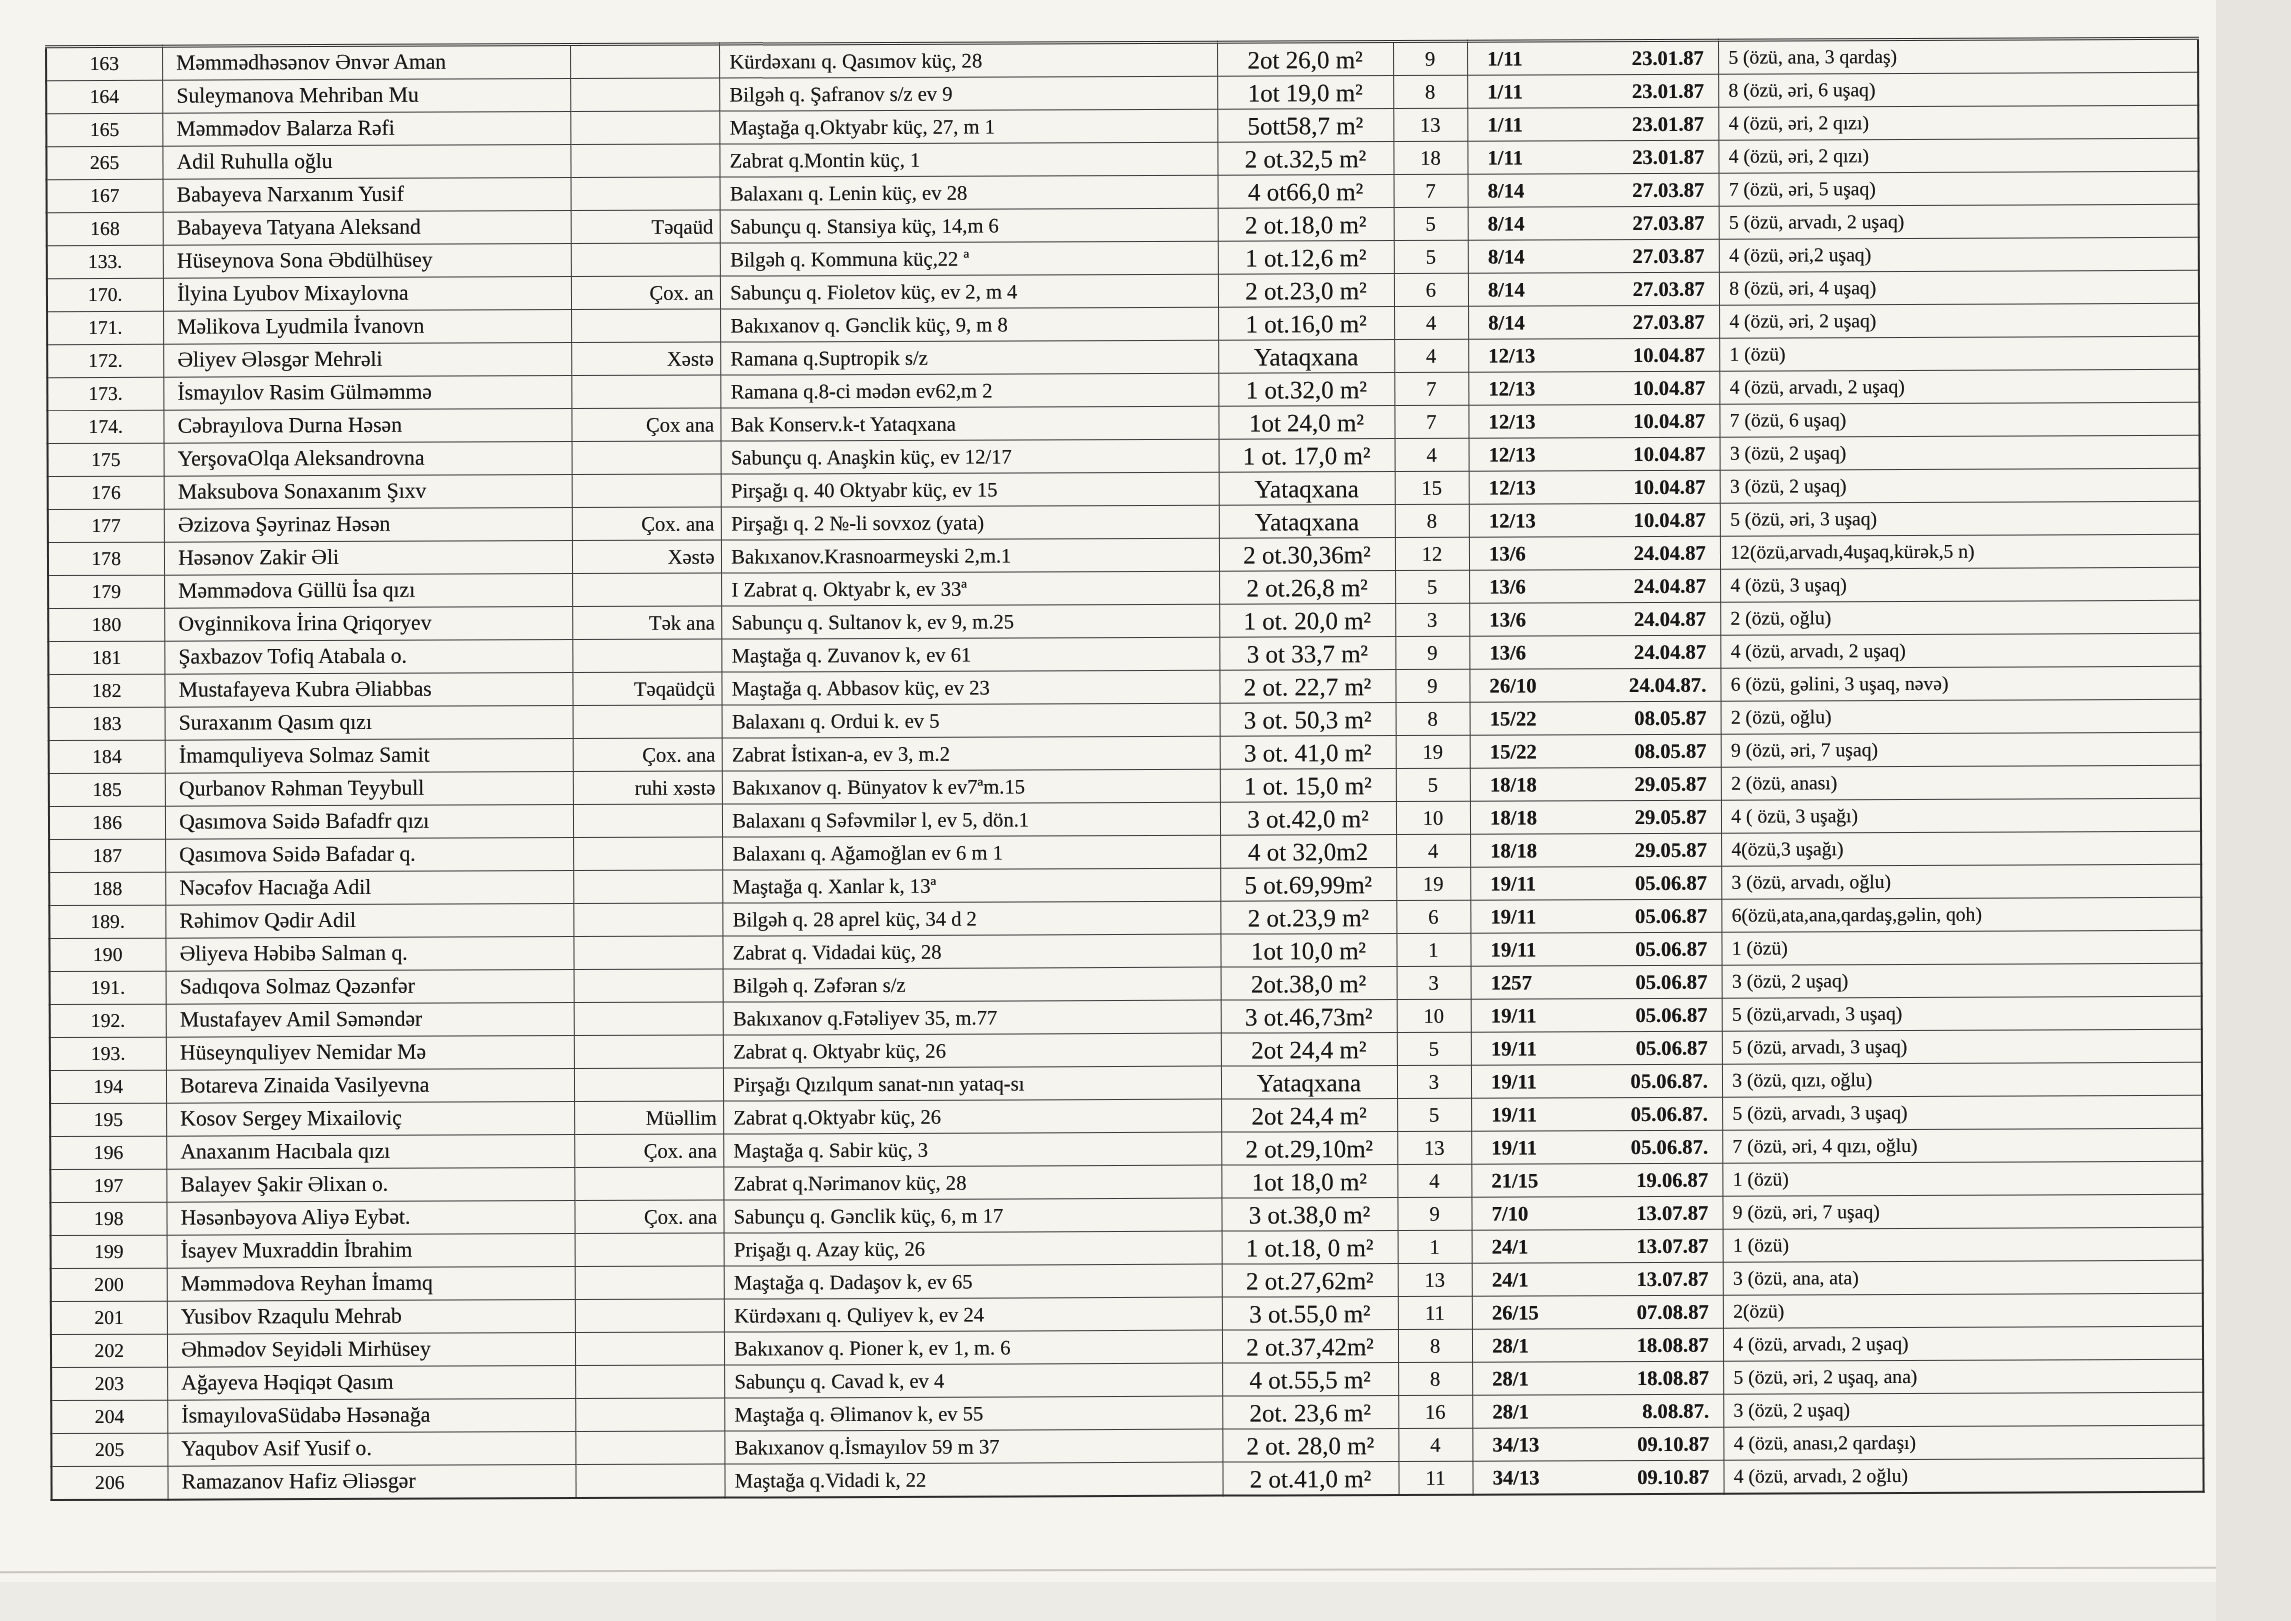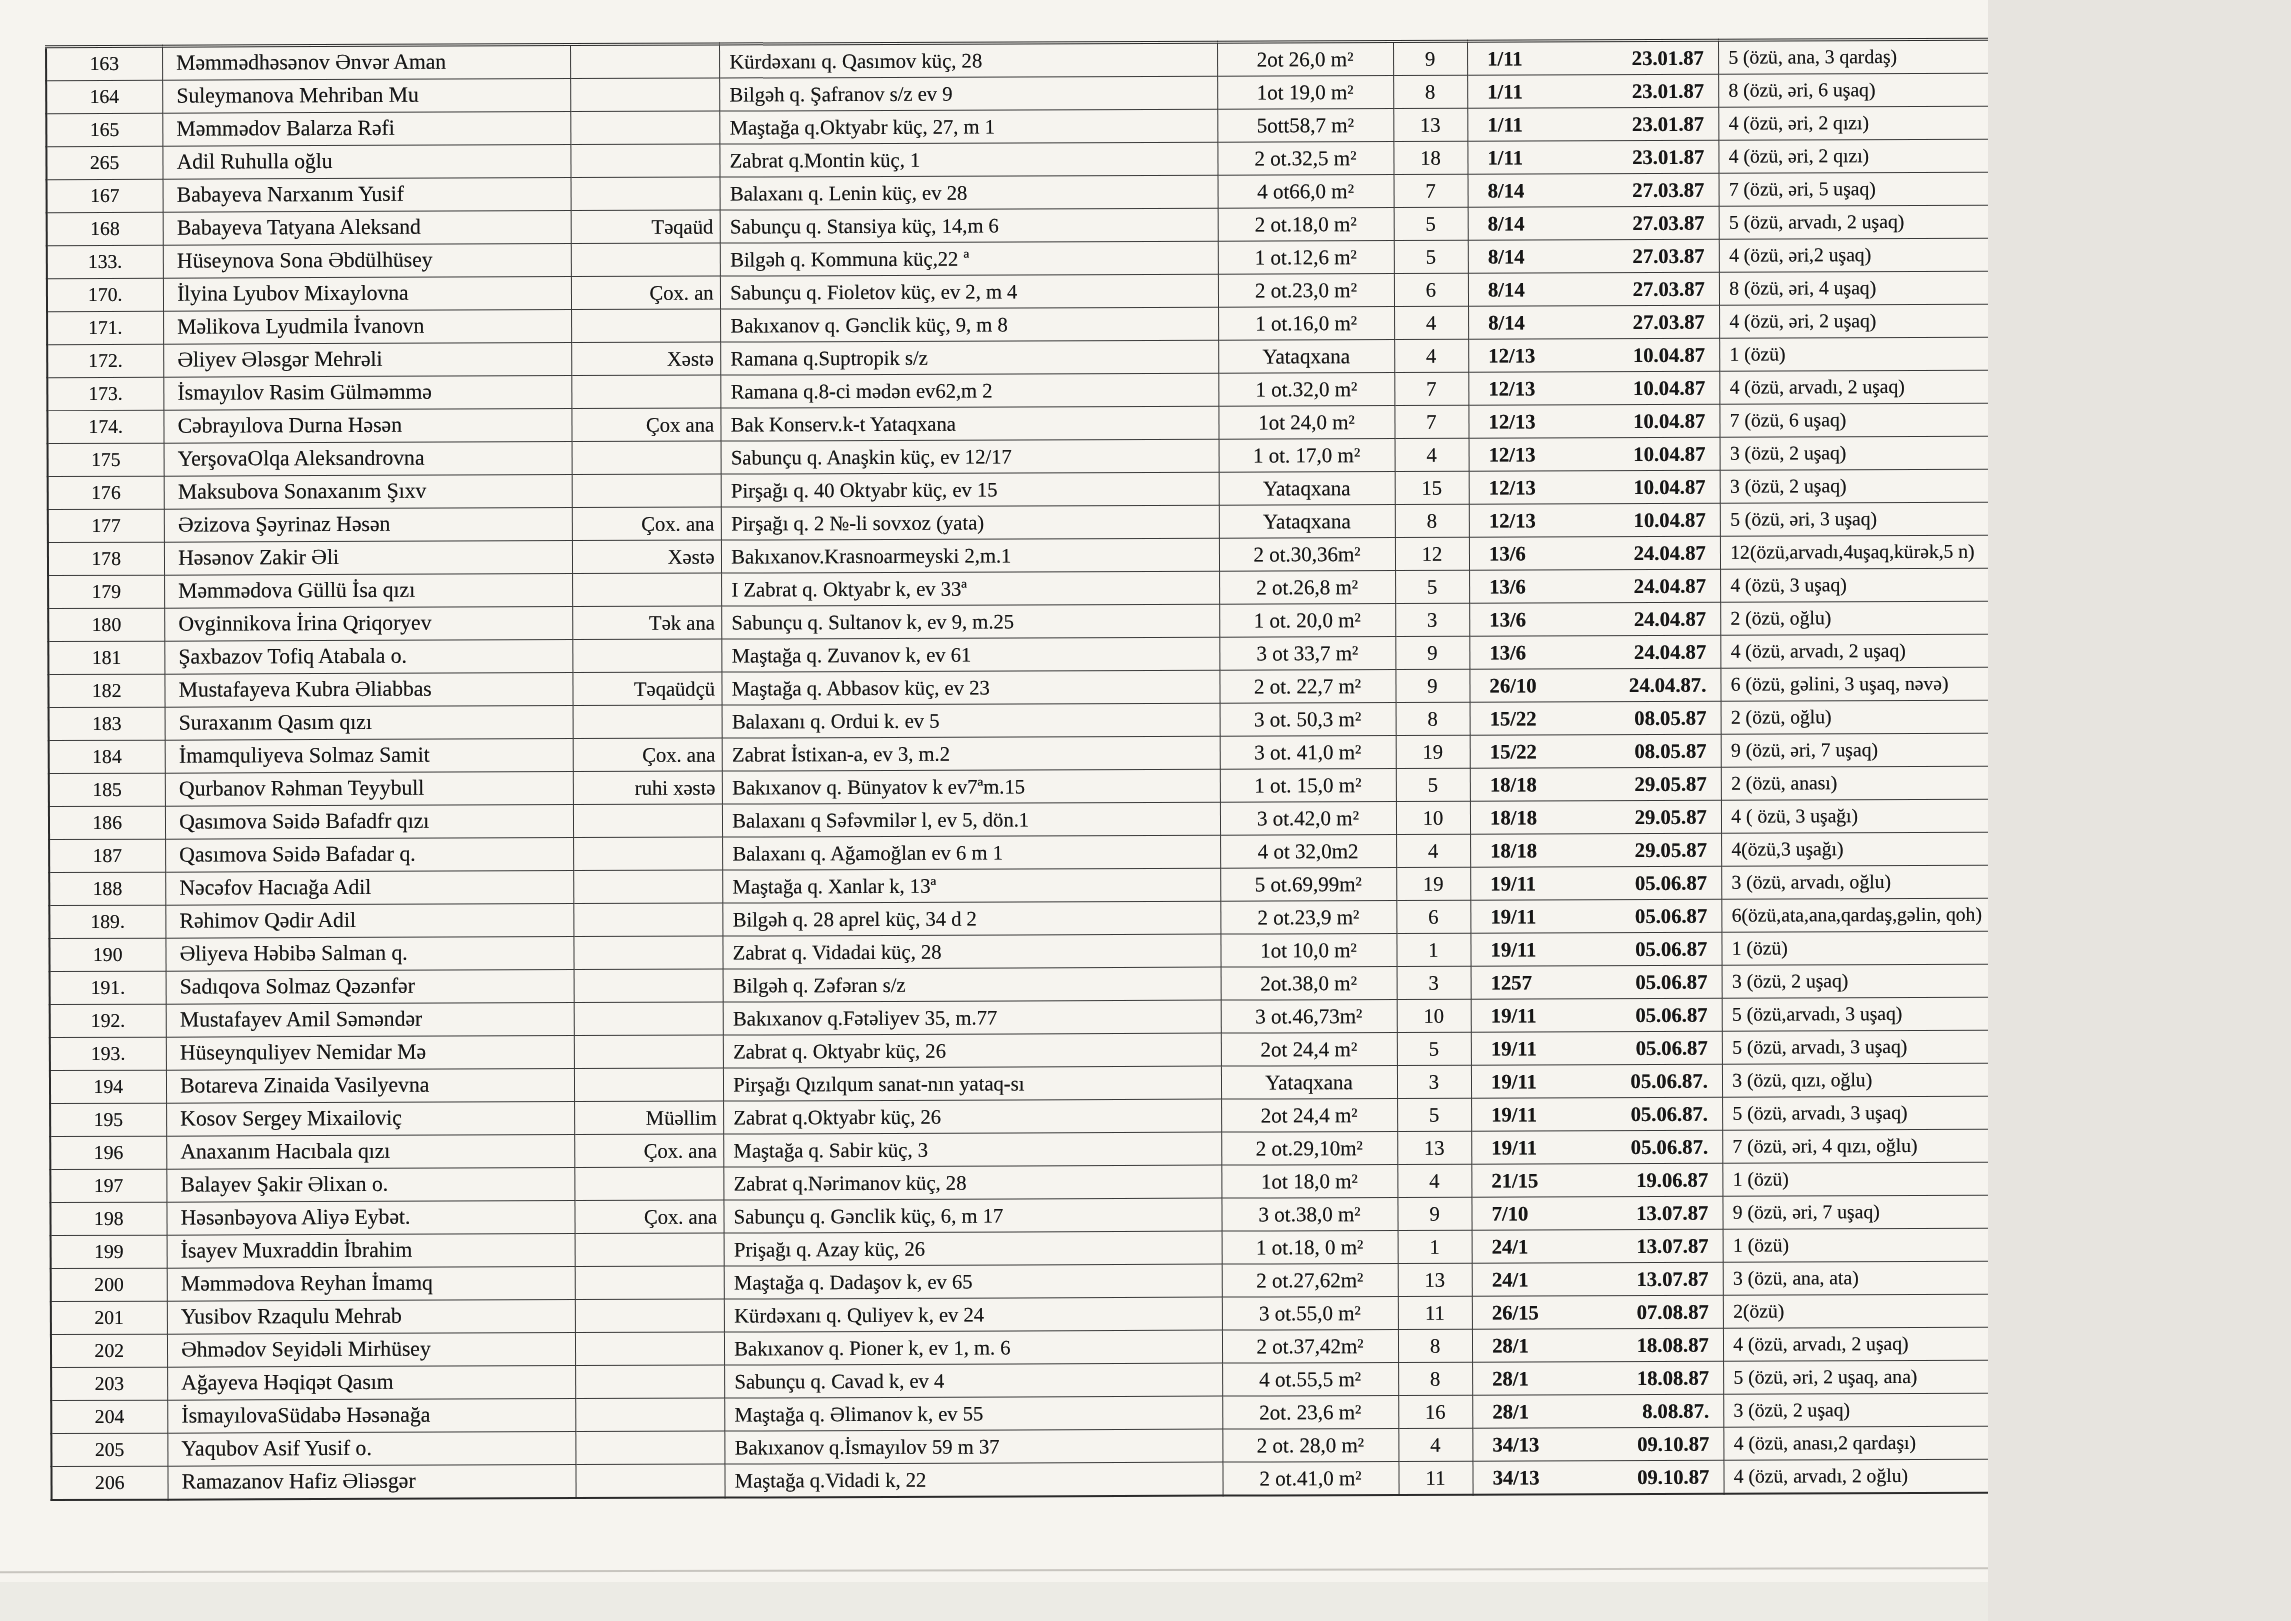--- a/index.html
+++ b/index.html
@@ -3,21 +3,21 @@
 <meta charset="utf-8">
 <style>
   html, body {
     margin: 0;
     padding: 0;
     background: #e7e4df;
     font-family: "Liberation Serif", "DejaVu Serif", serif;
   }
   .page {
     position: relative;
-    width: 1988px;
+    width: 2216px;
     height: 1621px;
     background: #f6f4ef;
     overflow: hidden;
   }
   
   .page-bottom-line {
     position: absolute;
     left: 0;
     top: 1569px;
     width: 2225px;
@@ -67,21 +67,21 @@
   col.c-address  { width: 498px; }
   col.c-room     { width: 176px; }
   col.c-members  { width: 74px;  }
   col.c-protocol { width: 251px; }
   col.c-family   { width: 480px; }
 
   td.no      { text-align: center; font-size: 19.6px; }
   td.name    { padding-left: 13.7px; font-size: 21.6px; }
   td.status  { text-align: right; font-size: 20.6px; }
   td.address { padding-left: 9.8px; font-size: 20.6px; }
-  td.room    { text-align: center; font-size: 21px; }
+  td.room    { text-align: center; font-size: 25px; }
   td.members { text-align: center; font-size: 20.6px; }
   td.protocol {
     padding: 0 13.7px 0 19.6px;
     font-weight: bold;
   }
   td.protocol .proto-inner {
     display: flex;
     justify-content: space-between;
     align-items: center;
   }

